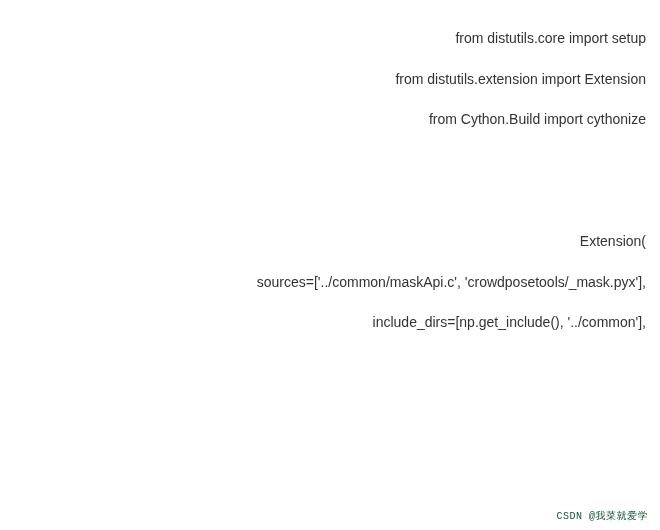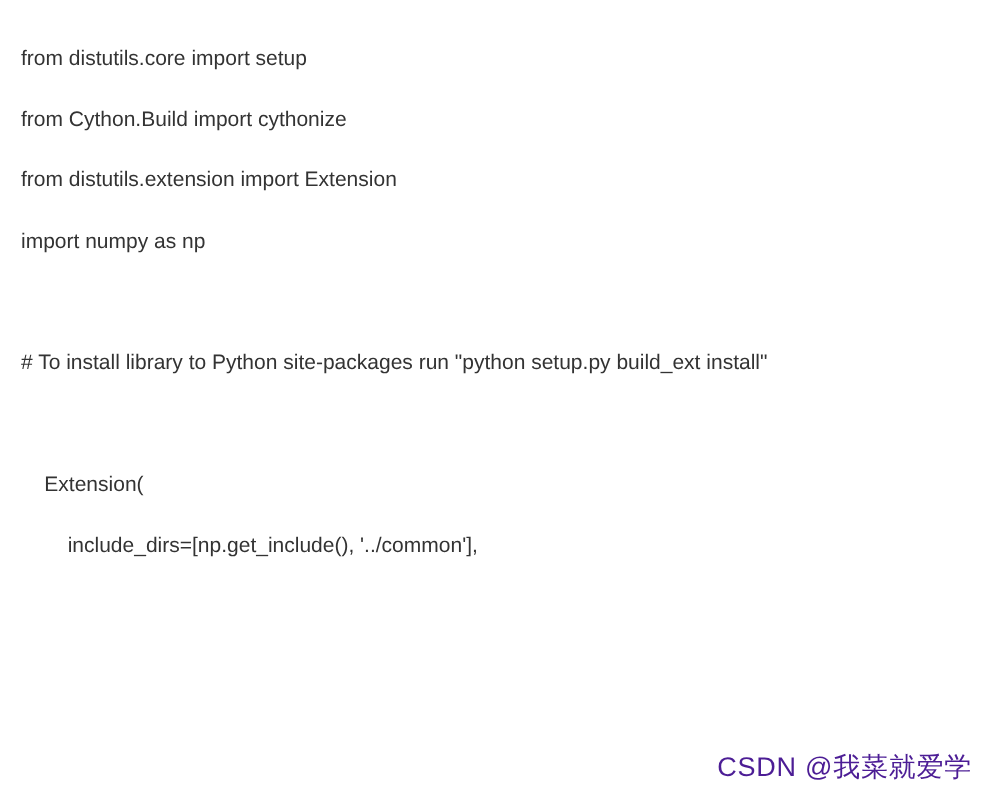--- a/index.html
+++ b/index.html
@@ -12,43 +12,42 @@
     line-height: 1.45;
     color: #333333;
     padding: 8px 14px;
     position: relative;
     overflow: hidden;
   }
   .code-block {
     white-space: pre;
     font-family: "Segoe UI", Arial, sans-serif;
   }
-  .line { display: block; min-height: 1.45em; position: relative; }
+  .line { display: block; min-height: 1.45em; position: relative; text-align: right; }
   .watermark {
     position: absolute;
     right: 12px;
     bottom: 6px;
-    font-size: 18px;
-    color: #4c1d95;
+    font-size: 10px;
+    color: #14532d;
     letter-spacing: 0.5px;
-    font-family: Liberation Sans, sans-serif;
+    font-family: Liberation Mono, monospace;
   }
 </style>
 </head>
 <body>
 
 <div class="code-block">
 <span class="line">from distutils.core import setup</span>
+<span class="line">from distutils.extension import Extension</span>
 <span class="line">from Cython.Build import cythonize</span>
-<span class="line">from distutils.extension import Extension</span>
-<span class="line">import numpy as np</span>
 <span class="line"></span>
-<span class="line"># To install library to Python site-packages run "python setup.py build_ext install"</span>
 <span class="line"></span>
 <span class="line">    Extension(</span>
+<span class="line">        sources=['../common/maskApi.c', 'crowdposetools/_mask.pyx'],</span>
 <span class="line">        include_dirs=[np.get_include(), '../common'],</span>
 
 
 
 
 
 
 
 
 

